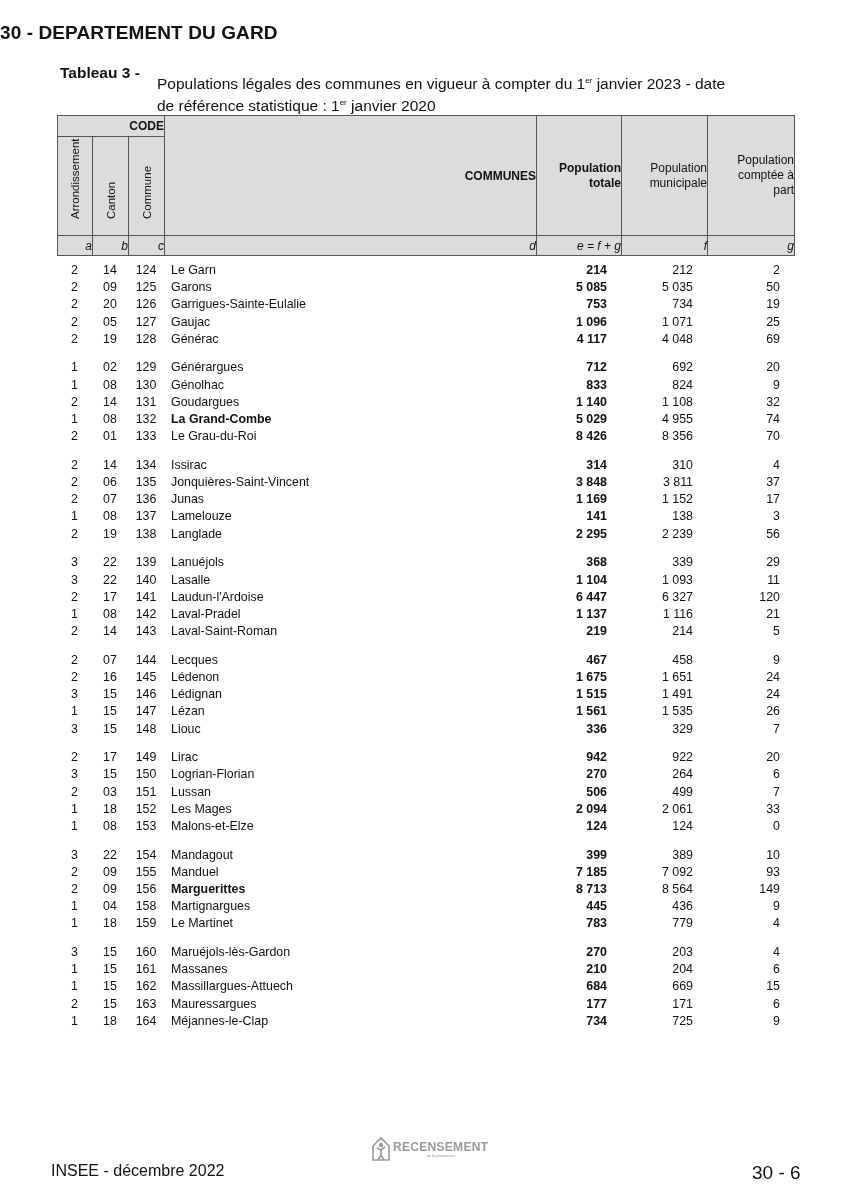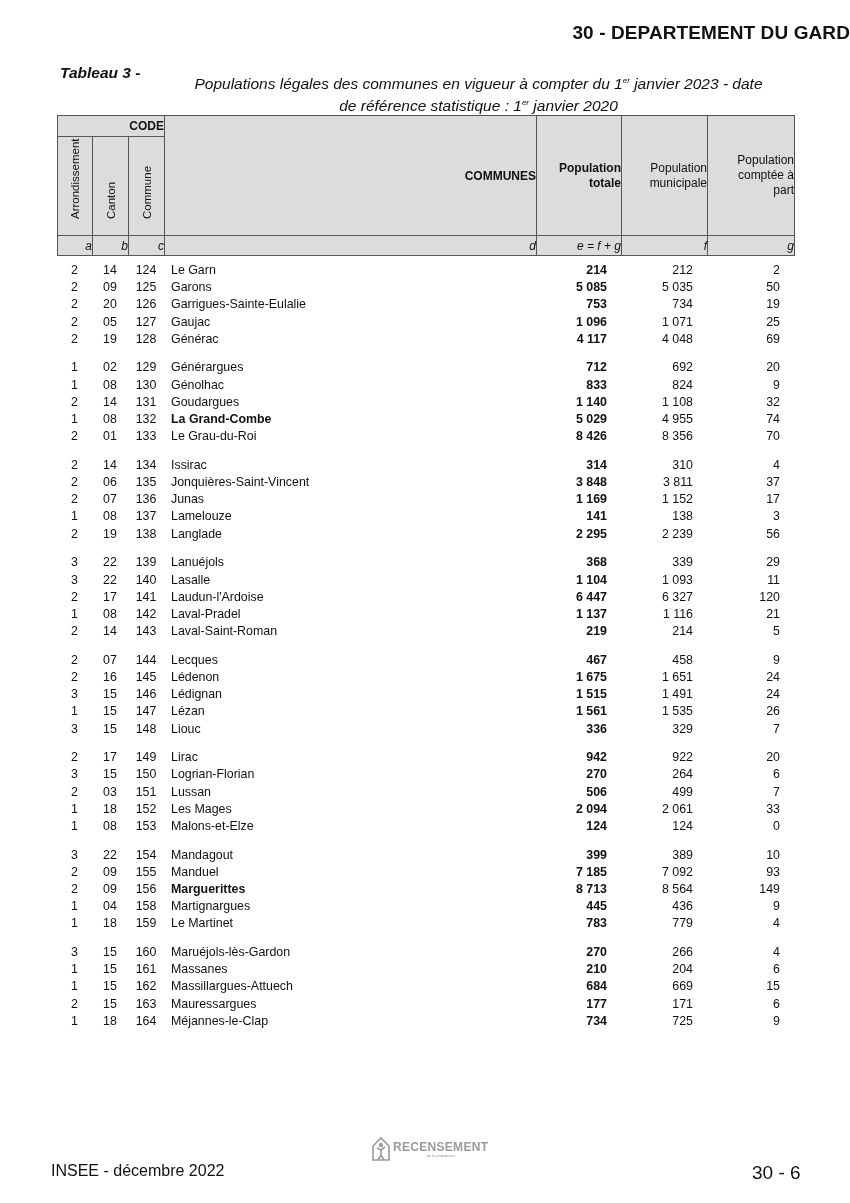--- a/index.html
+++ b/index.html
@@ -1,20 +1,20 @@
 <!DOCTYPE html>
 <html><head>
 <meta charset="utf-8">
 <style>
   html, body { margin: 0; padding: 0; background: #ffffff; }
   body { width: 850px; height: 1203px; position: relative; overflow: hidden;
          font-family: "Liberation Sans", sans-serif; color: #111; }
-  .page-title { position: absolute; top: 22px; left: 0; width: 850px; text-align: right;
+  .page-title { position: absolute; top: 22px; left: 0; width: 850px; text-align: left;
                 font-size: 19px; font-weight: bold; letter-spacing: 0.1px; }
-  .caption { position: absolute; top: 63px; left: 60px; width: 740px; font-size: 15.5px; font-style: italic; line-height: 19px; text-align: center; }
+  .caption { position: absolute; top: 63px; left: 60px; width: 740px; font-size: 15.5px; line-height: 19px; }
   .caption .lbl { font-weight: bold; position: absolute; left: 0; top: 0; }
   .caption .txt { display: block; padding-left: 97px; margin-top: 8px; }
   .caption sup { font-size: 8px; vertical-align: 6px; }
 
   table.hdr { position: absolute; top: 115px; left: 57px; width: 737px; border-collapse: collapse;
               background: #dcdcdc; table-layout: fixed; }
   table.hdr td { border: 1px solid #555; padding: 0; text-align: right; font-size: 12px; }
   .code-cell { height: 20px; font-weight: bold; font-size: 14px; }
   .vert-cell { height: 98px; position: relative; }
   .vert { position: absolute; left: 50%; bottom: 4px; transform-origin: 0 0;
@@ -436,21 +436,21 @@
         <span class="c-g">4</span>
       </div>
     </div>
     <div class="grp">
       <div class="row">
         <span class="c-a">3</span>
         <span class="c-b">15</span>
         <span class="c-c">160</span>
         <span class="c-d">Maruéjols-lès-Gardon</span>
         <span class="c-e">270</span>
-        <span class="c-f">266</span>
+        <span class="c-f">203</span>
         <span class="c-g">4</span>
       </div>
       <div class="row">
         <span class="c-a">1</span>
         <span class="c-b">15</span>
         <span class="c-c">161</span>
         <span class="c-d">Massanes</span>
         <span class="c-e">210</span>
         <span class="c-f">204</span>
         <span class="c-g">6</span>

